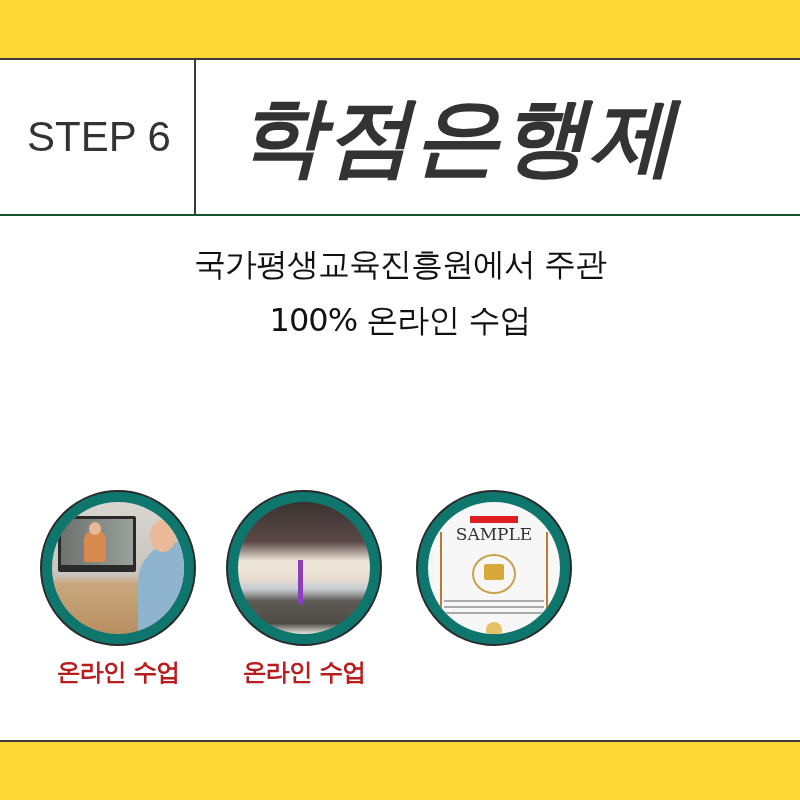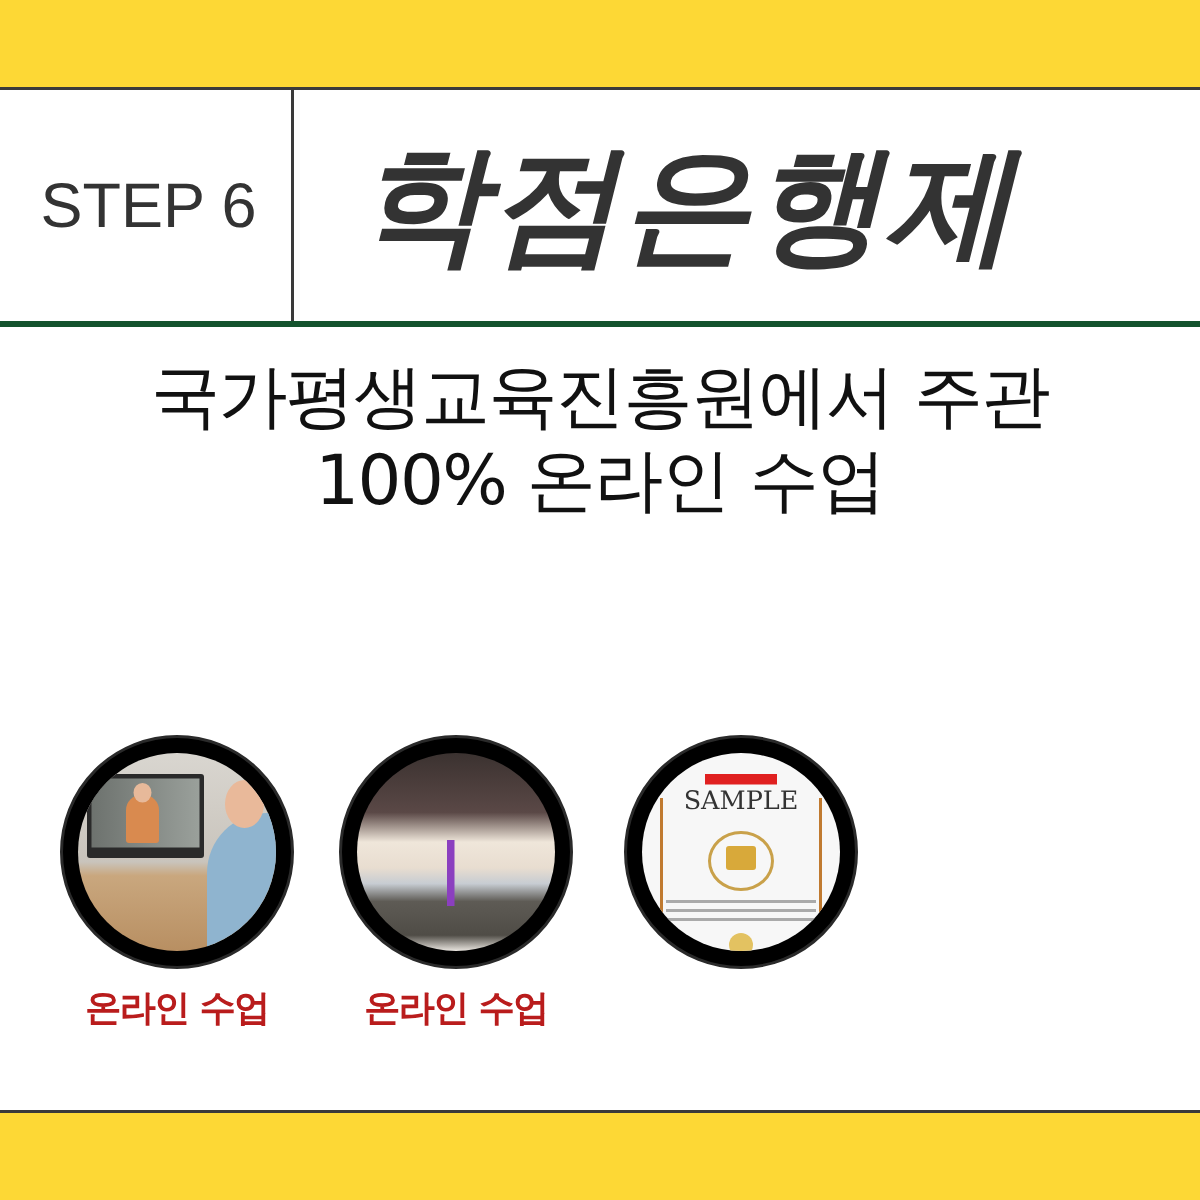--- a/index.html
+++ b/index.html
@@ -1,31 +1,31 @@
 <!DOCTYPE html>
 <html><head>
 <meta charset="utf-8">
 <style>
   html,body{margin:0;padding:0;}
   body{width:800px;height:800px;position:relative;background:#ffffff;overflow:hidden;
        font-family:"DejaVu Sans","Liberation Sans",sans-serif;}
   .band{position:absolute;left:0;width:800px;background:#fdd835;}
   .band.top{top:0;height:58px;border-bottom:2px solid #3a3a3a;}
   .band.bottom{top:740px;height:60px;border-top:2px solid #3a3a3a;}
-  .header{position:absolute;top:60px;left:0;width:800px;height:154px;border-bottom:4px solid #14532d;}
+  .header{position:absolute;top:60px;left:0;width:800px;height:154px;border-bottom:2px solid #14532d;}
   .step-box{position:absolute;left:0;top:0;width:194px;height:154px;border-right:2px solid #3a3a3a;
             display:flex;align-items:center;justify-content:center;}
   .step-label{font-family:"Liberation Sans",sans-serif;font-size:42px;font-weight:400;color:#333333;letter-spacing:0px;padding-left:4px;}
   .title-box{position:absolute;left:196px;top:0;width:604px;height:154px;display:flex;align-items:center;justify-content:center;}
   .title{font-family:"DejaVu Sans",sans-serif;font-weight:bold;font-size:86px;color:#333333;letter-spacing:2px;margin-left:-80px;font-style:italic;}
   .lines{position:absolute;top:236px;left:0;width:800px;text-align:center;}
-  .line{font-family:"DejaVu Sans",sans-serif;font-size:46px;color:#111111;height:56px;line-height:56px;letter-spacing:-1px;}
+  .line{font-family:"DejaVu Sans",sans-serif;font-size:32px;color:#111111;height:56px;line-height:56px;letter-spacing:-1px;}
   .features{position:absolute;top:490px;left:0;width:800px;height:210px;}
   .feature{position:absolute;width:156px;text-align:center;}
-  .circle{width:156px;height:156px;border-radius:50%;background:#000000;border:2px solid #2a2a2a;box-sizing:border-box;
+  .circle{width:156px;height:156px;border-radius:50%;background:#0f766e;border:2px solid #2a2a2a;box-sizing:border-box;
           position:relative;overflow:hidden;}
   .photo{position:absolute;left:10px;top:10px;width:132px;height:132px;border-radius:50%;overflow:hidden;}
   .label{display:block;margin-top:10px;font-family:"DejaVu Sans",sans-serif;font-weight:bold;font-size:24px;color:#b91c1c;letter-spacing:-1px;white-space:nowrap;}
   
   .p1{background:linear-gradient(180deg,#d9d6d0 0%,#c9c4bc 55%,#c9a77e 62%,#b88f62 100%);}
   .p1 .monitor{position:absolute;left:6px;top:14px;width:78px;height:56px;background:#2a2a2a;border-radius:2px;}
   .p1 .screen{position:absolute;left:3px;top:3px;width:72px;height:46px;background:linear-gradient(90deg,#6d726e,#9aa09b);}
   .p1 .woman{position:absolute;left:26px;top:14px;width:22px;height:32px;background:#d98a4f;border-radius:10px 10px 2px 2px;}
   .p1 .head{position:absolute;left:31px;top:6px;width:12px;height:13px;background:#e7b99a;border-radius:50%;}
   .p1 .man{position:absolute;left:86px;top:40px;width:60px;height:90px;background:#8fb4cf;border-radius:40px 20px 0 0;}

